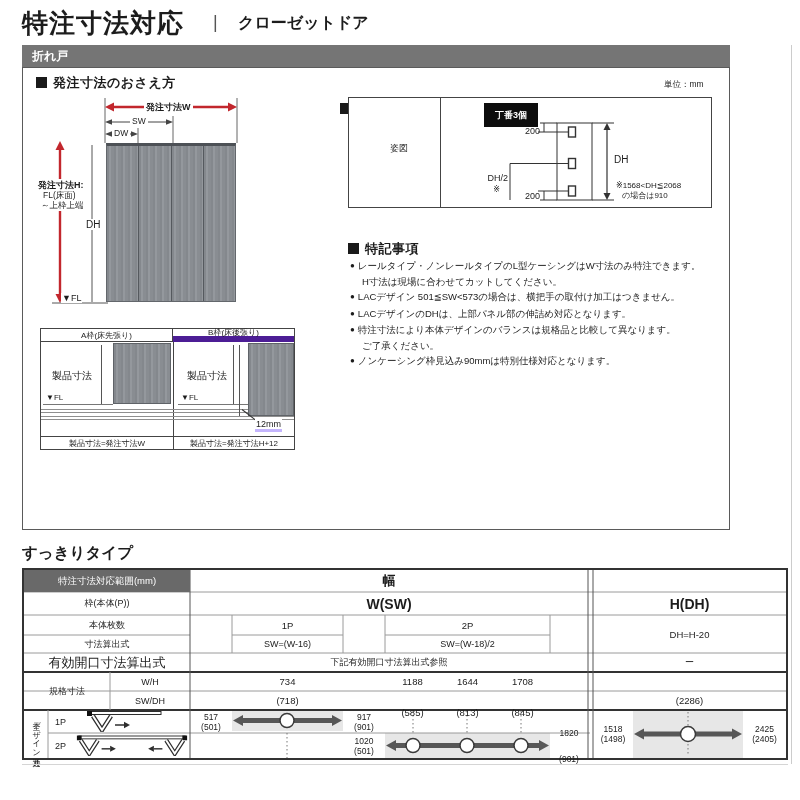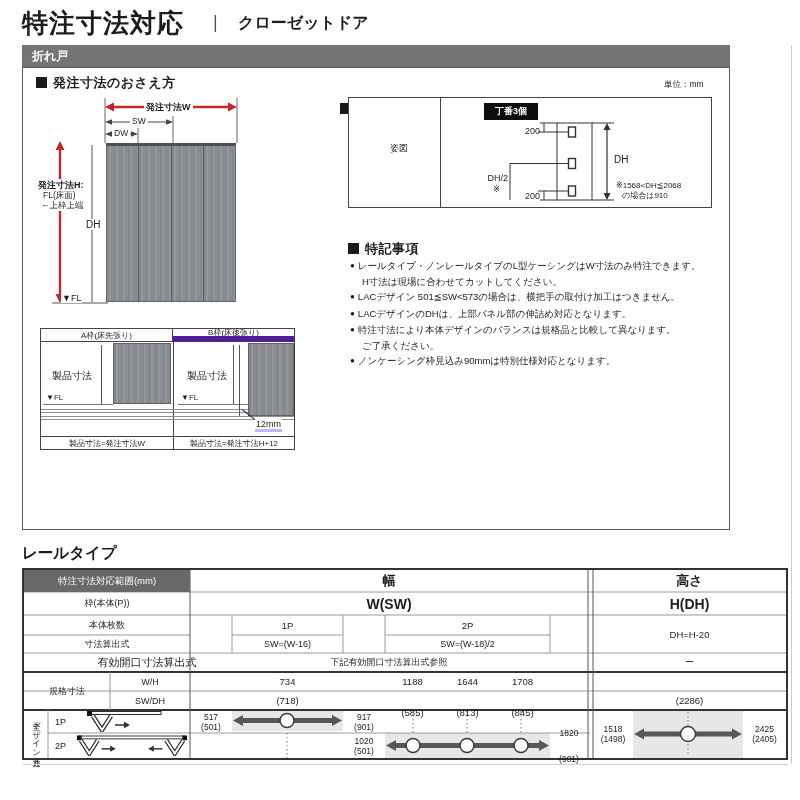--- a/index.html
+++ b/index.html
@@ -120,21 +120,21 @@
 </div>
 
 <div class="abs sectitle" style="left:340px;top:74px;margin-top:26px;">
   <span class="sqmark"></span><span>特注寸法時の丁番の個数と位置</span>
 </div>
 <div class="abs" style="left:664px;top:79px;font-size:8.5px;">単位：mm</div>
 
 <div class="abs" style="left:348px;top:97px;width:364px;height:111px;border:1px solid #444;box-sizing:border-box;background:#fff;"></div>
 <div class="abs" style="left:440px;top:97px;width:1px;height:111px;background:#444;"></div>
 <div class="abs" style="left:390px;top:142px;font-size:9px;">姿図</div>
-<div class="abs c" style="left:484px;top:103px;width:54px;height:17px;background:#0d0d0d;color:#fff;font-size:9px;font-weight:bold;">丁番3個</div>
+<div class="abs c" style="left:484px;top:103px;width:54px;height:24px;background:#0d0d0d;color:#fff;font-size:9px;font-weight:bold;">丁番3個</div>
 
 <svg class="abs" style="left:440px;top:97px;" width="272" height="111" viewBox="0 0 272 111">
 
   <rect x="117" y="26" width="35" height="77" fill="none" stroke="#333" stroke-width="1"></rect>
 
   <line x1="98" y1="35" x2="129" y2="35" stroke="#333" stroke-width="1"></line>
   <line x1="70" y1="66.5" x2="129" y2="66.5" stroke="#333" stroke-width="1"></line>
   <line x1="98" y1="94" x2="129" y2="94" stroke="#333" stroke-width="1"></line>
   <line x1="70" y1="66.5" x2="70" y2="103" stroke="#333" stroke-width="1"></line>
 
@@ -169,21 +169,21 @@
 <div class="abs" style="left:350px;top:258px;width:376px;">
   <div class="notesline"><span class="bul"></span><span>レールタイプ・ノンレールタイプのL型ケーシングはW寸法のみ特注できます。</span></div>
   <div class="notesline cont"><span>H寸法は現場に合わせてカットしてください。</span></div>
   <div class="notesline"><span class="bul"></span><span>LACデザイン 501≦SW&lt;573の場合は、横把手の取付け加工はつきません。</span></div>
   <div class="notesline"><span class="bul"></span><span>LACデザインのDHは、上部パネル部の伸詰め対応となります。</span></div>
   <div class="notesline"><span class="bul"></span><span>特注寸法により本体デザインのバランスは規格品と比較して異なります。</span></div>
   <div class="notesline cont"><span>ご了承ください。</span></div>
   <div class="notesline"><span class="bul"></span><span>ノンケーシング枠見込み90mmは特別仕様対応となります。</span></div>
 </div>
 
-<div class="abs" style="left:22px;top:543px;font-size:15.5px;font-weight:bold;">レールタイプ</div>
+<div class="abs" style="left:22px;top:543px;font-size:15.5px;font-weight:bold;">すっきりタイプ</div>
 
 <div class="abs" style="left:22px;top:568px;width:766px;height:192px;border:2px solid #333;box-sizing:border-box;background:#fff;">
 
   <svg width="762" height="188" viewBox="0 0 762 188" style="position:absolute;left:0;top:0;">
 
     <rect x="208" y="140" width="111" height="21" fill="#e7e7e7"></rect>
     <rect x="361" y="163" width="165" height="25" fill="#e7e7e7"></rect>
     <rect x="609" y="140" width="110" height="48" fill="#e7e7e7"></rect>
 
     <line x1="0" y1="22" x2="762" y2="22" stroke="#9a9a9a" stroke-width="1"></line>
@@ -232,36 +232,35 @@
     <g>
       <line x1="617" y1="164" x2="711" y2="164" stroke="#575757" stroke-width="5"></line>
       <polygon points="610,164 620,158.5 620,169.5" fill="#575757"></polygon>
       <polygon points="718,164 708,158.5 708,169.5" fill="#575757"></polygon>
       <circle cx="664" cy="164" r="7.5" fill="#fff" stroke="#3a3a3a" stroke-width="1.5"></circle>
     </g>
   </svg>
 
   <div class="abs c" style="left:0;top:0;width:166px;height:22px;background:#696969;color:#fff;font-size:9.5px;">特注寸法対応範囲(mm)</div>
   <div class="abs c" style="left:166px;top:0;width:398px;height:22px;font-size:13px;font-weight:bold;">幅</div>
-  <div class="abs c" style="left:569px;top:0;width:193px;height:22px;font-size:13px;font-weight:bold;">高さ</div>
 
   <div class="abs c" style="left:0;top:22px;width:166px;height:23px;font-size:9px;">枠(本体(P))</div>
   <div class="abs c" style="left:166px;top:22px;width:398px;height:23px;font-size:14px;font-weight:bold;">W(SW)</div>
   <div class="abs c" style="left:569px;top:22px;width:193px;height:23px;font-size:14px;font-weight:bold;">H(DH)</div>
 
   <div class="abs c" style="left:0;top:45px;width:166px;height:20px;font-size:9px;">本体枚数</div>
   <div class="abs c" style="left:208px;top:45px;width:111px;height:20px;font-size:9.5px;">1P</div>
   <div class="abs c" style="left:361px;top:45px;width:165px;height:20px;font-size:9.5px;">2P</div>
   <div class="abs c" style="left:569px;top:45px;width:193px;height:38px;font-size:9.5px;">DH=H-20</div>
 
   <div class="abs c" style="left:0;top:65px;width:166px;height:18px;font-size:9px;">寸法算出式</div>
   <div class="abs c" style="left:208px;top:65px;width:111px;height:18px;font-size:9px;">SW=(W-16)</div>
   <div class="abs c" style="left:361px;top:65px;width:165px;height:18px;font-size:9px;">SW=(W-18)/2</div>
 
-  <div class="abs c" style="left:0;top:83px;width:166px;height:19px;font-size:11px;padding-left:40px;">有効開口寸法算出式</div>
+  <div class="abs c" style="left:0;top:83px;width:166px;height:19px;font-size:13px;">有効開口寸法算出式</div>
   <div class="abs c" style="left:166px;top:83px;width:398px;height:19px;font-size:9px;">下記有効開口寸法算出式参照</div>
   <div class="abs c" style="left:569px;top:83px;width:193px;height:19px;font-size:9px;">ー</div>
 
   <div class="abs c" style="left:0;top:102px;width:86px;height:38px;font-size:9px;">規格寸法</div>
   <div class="abs c" style="left:86px;top:102px;width:80px;height:19px;font-size:9px;">W/H</div>
   <div class="abs c" style="left:86px;top:121px;width:80px;height:19px;font-size:9px;">SW/DH</div>
   <div class="abs c" style="left:208px;top:102px;width:111px;height:19px;font-size:9.5px;">734</div>
   <div class="abs c" style="left:208px;top:121px;width:111px;height:19px;font-size:9.5px;">(718)</div>
   <div class="abs" style="left:361px;top:102px;width:165px;height:19px;display:flex;">
     <div class="c" style="flex:1;font-size:9.5px;">1188</div>

